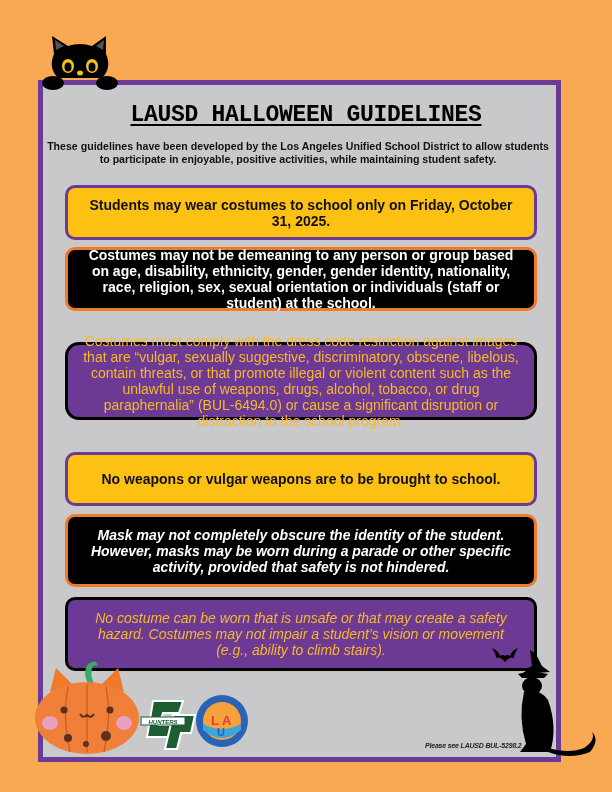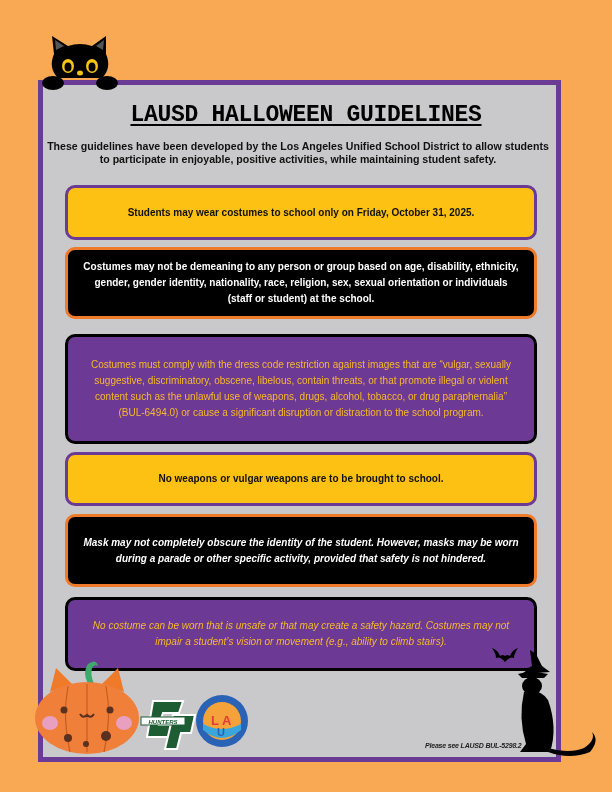--- a/index.html
+++ b/index.html
@@ -1,27 +1,27 @@
 <!DOCTYPE html>
 <html><head>
 <meta charset="utf-8">
 <style>
   html,body{margin:0;padding:0;}
   body{width:612px;height:792px;background:#F9A854;position:relative;overflow:hidden;font-family:"Liberation Sans",sans-serif;}
   .frame{position:absolute;left:38px;top:80px;width:513px;height:672px;background:#C9C9CB;border:5px solid #6A3A94;}
   .title{position:absolute;left:0;right:0;top:102px;text-align:center;font-family:Liberation Mono, monospace;font-weight:bold;font-size:23px;color:#000;}
   .title span{text-decoration:underline;text-decoration-thickness:2px;text-underline-offset:3px;letter-spacing:-0.3px;}
   .intro{position:absolute;left:44px;right:60px;top:140px;text-align:center;font-size:10.6px;line-height:13px;color:#111;font-weight:bold;}
-  .box{position:absolute;left:65px;width:472px;box-sizing:border-box;border-radius:10px;border:3px solid;display:flex;align-items:center;justify-content:center;text-align:center;padding:0 14px;font-size:10px;line-height:16px;font-weight:bold;}
+  .box{position:absolute;left:65px;width:472px;box-sizing:border-box;border-radius:10px;border:3px solid;display:flex;align-items:center;justify-content:center;text-align:center;padding:0 14px;font-size:14px;line-height:16px;font-weight:bold;}
   .yellow{background:#FDC114;border-color:#6A3A94;color:#111;}
   .black{background:#000;border-color:#EE7A2A;color:#fff;}
   .purple{background:#6C3A94;border-color:#000;color:#F7B82A;font-weight:normal;}
   .b1{top:185px;height:55px;}
-  .b2{top:247px;height:72px;}
-  .b3{top:334px;height:110px;}
+  .b2{top:247px;height:64px;}
+  .b3{top:342px;height:78px;border-radius:14px;}
   .b4{top:452px;height:54px;}
   .b5{top:514px;height:73px;font-style:italic;}
   .b6{top:597px;height:74px;font-style:italic;}
   .footnote{position:absolute;left:425px;top:742px;font-size:7px;font-style:italic;font-weight:bold;color:#222;letter-spacing:-0.2px;}
   .deco{position:absolute;}
 </style>
 </head>
 <body>
 
 <div class="frame"></div>

